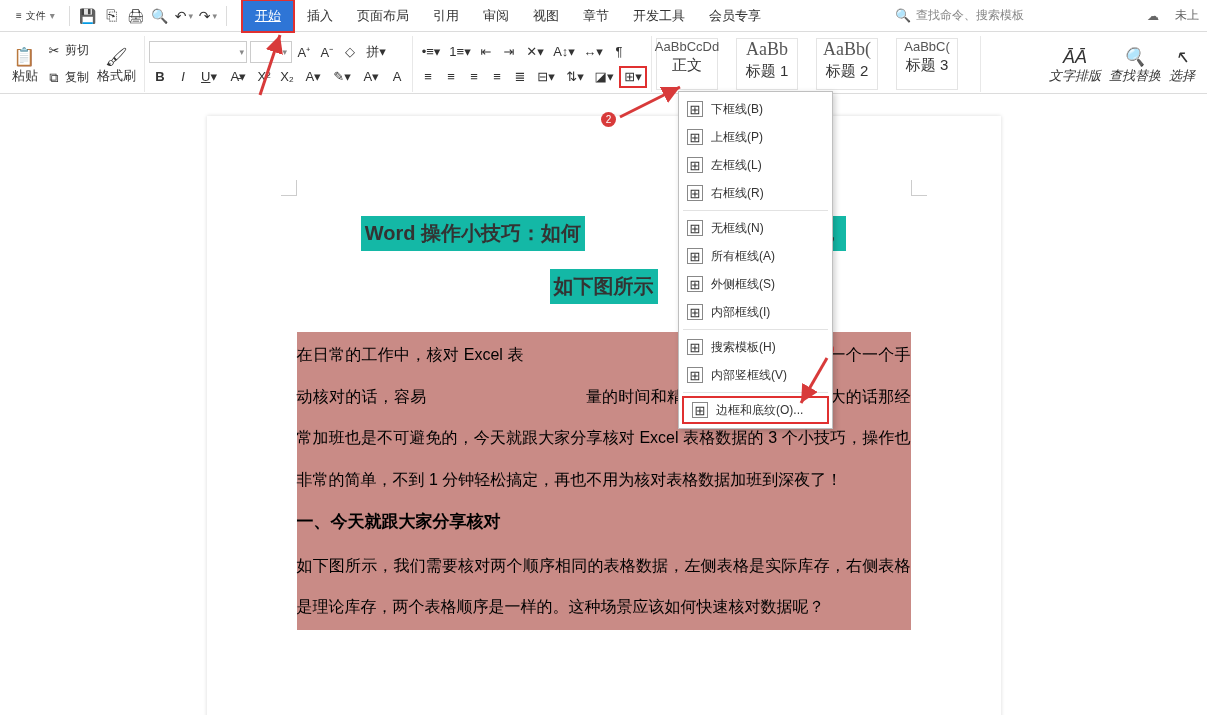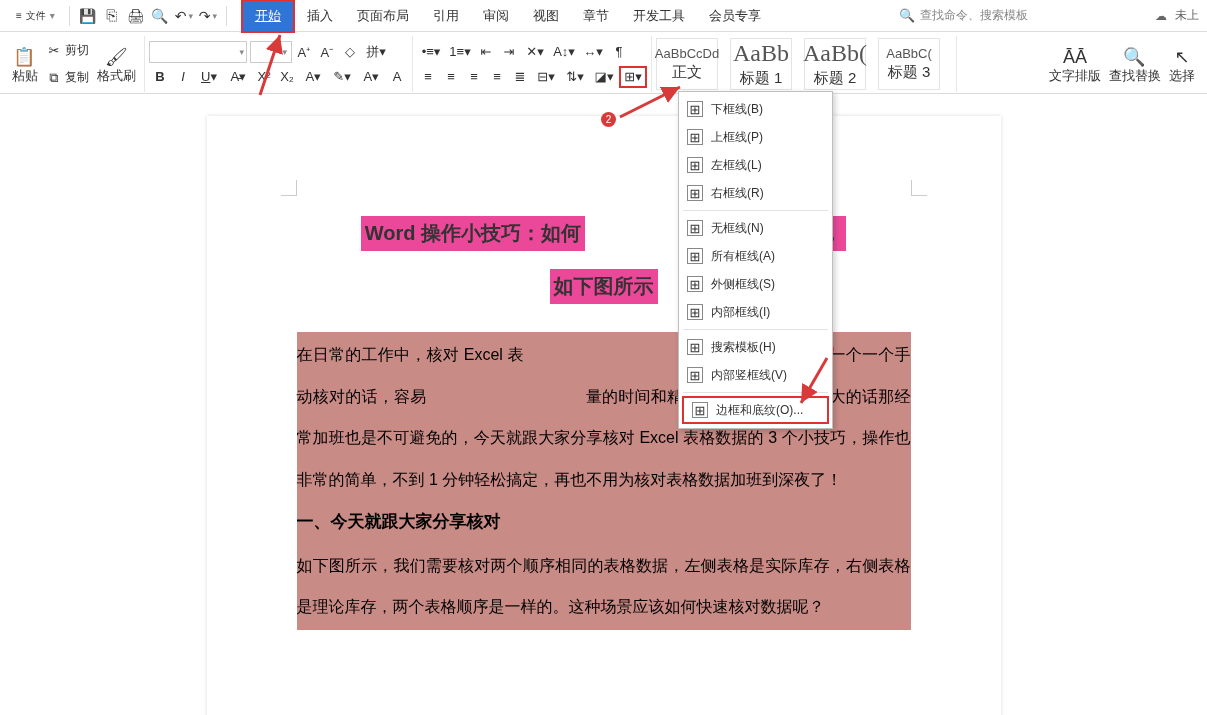--- a/index.html
+++ b/index.html
@@ -33,35 +33,35 @@
 
 .font-name-box { width: 98px; height: 22px; border: 1px solid #ccc; display: flex; align-items: center; padding: 0 4px; font-size: 11px; position: relative; }
 .font-size-box { width: 42px; height: 22px; border: 1px solid #ccc; display: flex; align-items: center; padding: 0 4px; font-size: 11px; margin-left: 2px; }
 .box-arrow { position: absolute; right: 2px; font-size: 9px; color: #888; }
 
 .tool-row { display: flex; align-items: center; gap: 1px; }
 .tool-ico { width: 22px; height: 22px; display: flex; align-items: center; justify-content: center; cursor: pointer; font-size: 13px; }
 .tool-ico.wdd { width: 28px; }
 .border-btn-hl { border: 2px solid #e03030; }
 
-.style-item { display: flex; flex-direction: column; align-items: center; justify-content: center; width: 62px; height: 52px; border: 1px solid #e4e4e4; margin-right: 12px; cursor: pointer; }
+.style-item { display: flex; flex-direction: column; align-items: center; justify-content: flex-start; width: 62px; height: 52px; border: 1px solid #e4e4e4; margin-right: 18px; cursor: pointer; }
 .style-prev { font-size: 13px; color: #555; }
-.style-prev.lg { font-size: 24px; font-family: serif; }
+.style-prev.lg { font-size: 18px; font-family: serif; }
 .style-label { font-size: 15px; margin-top: 2px; }
 
 .badge-num { display: inline-flex; width: 15px; height: 15px; border-radius: 50%; background: #d83a3a; color: #fff; font-size: 10px; align-items: center; justify-content: center; position: absolute; }
 
 .doc-area { position: absolute; top: 94px; left: 0; right: 0; bottom: 0; background: #fff; display: flex; justify-content: center; }
 .page { width: 794px; min-height: 1000px; background: #fff; margin-top: 22px; box-shadow: 0 0 4px rgba(0,0,0,0.15); padding: 80px 90px 40px 90px; position: relative; }
 .corner-mark { position: absolute; width: 16px; height: 16px; border: 1px solid #ccc; border-width: 0; }
 .cm-tl { top: 64px; left: 74px; border-bottom-width: 1px; border-right-width: 1px; }
 .cm-tr { top: 64px; right: 74px; border-bottom-width: 1px; border-left-width: 1px; }
 
 .title-line { text-align: center; margin: 20px auto 0 auto; }
-.title-hl { display: inline-block; background: #ec4899; font-size: 20px; font-weight: bold; padding: 4px 4px; text-align: center; }
+.title-hl { display: inline-block; background: #14b8a6; font-size: 20px; font-weight: bold; padding: 4px 4px; text-align: center; }
 .body-block { margin-top: 28px; background: #c98b86; padding: 2px 0; font-size: 16px; line-height: 2.6; text-align: justify; color: #000; }
 .body-block .h2-inline { font-weight: bold; color: #000; font-size: 17px; }
 
 .dropdown { position: absolute; top: 91px; left: 678px; width: 155px; background: #fff; border: 1px solid #bfbfbf; box-shadow: 2px 2px 6px rgba(0,0,0,0.2); z-index: 50; padding: 3px 0; }
 .dropdown-item { display: flex; align-items: center; height: 28px; padding: 0 8px; cursor: pointer; font-size: 12px; }
 .dropdown-item .dd-ico { width: 16px; height: 16px; display: inline-flex; align-items: center; justify-content: center; margin-right: 8px; font-size: 13px; border: 1px solid #888; }
 .dropdown-item.hl { border: 2px solid #e03030; margin: 1px 3px; }
 .dropdown-sep { height: 1px; background: #e2e2e2; margin: 3px 4px; }
 
 .arrow-svg { position: absolute; pointer-events: none; z-index: 60; }
@@ -96,21 +96,21 @@
     <div class="menu-tab">会员专享</div>
   </div>
 
   <div class="search-area">
     <span class="search-icon-sm">🔍</span>
     <span>查找命令、搜索模板</span>
   </div>
 
   <div class="login-area">
     <span>☁</span>
-    <span style="margin-left:8px;">未上</span>
+    <span style="margin-left:16px;">未上</span>
   </div>
 </div>
 
 <div class="ribbon" style="position:relative;">
 
   <div class="ribbon-group">
     <div class="rb-col">
       <div class="rb-col-icon">📋</div>
       <div class="rb-col-label">粘贴</div>
     </div>
@@ -201,21 +201,21 @@
     <div class="style-item">
         <div class="style-prev lg">AaBb(</div>
         <div class="style-label">标题 2</div>
       </div>
     <div class="style-item">
         <div class="style-prev">AaBbC(</div>
         <div class="style-label">标题 3</div>
       </div>
   </div>
 
-  <div class="ribbon-group noborder" style="margin-left:auto;">
+  <div class="ribbon-group noborder" style="margin-left:auto;font-style:italic;">
     <div class="rb-col">
       <div class="rb-col-icon">ĀĀ</div>
       <div class="rb-col-label">文字排版</div>
     </div>
     <div class="rb-col">
       <div class="rb-col-icon">🔍</div>
       <div class="rb-col-label">查找替换</div>
     </div>
     <div class="rb-col">
       <div class="rb-col-icon">↖</div>

